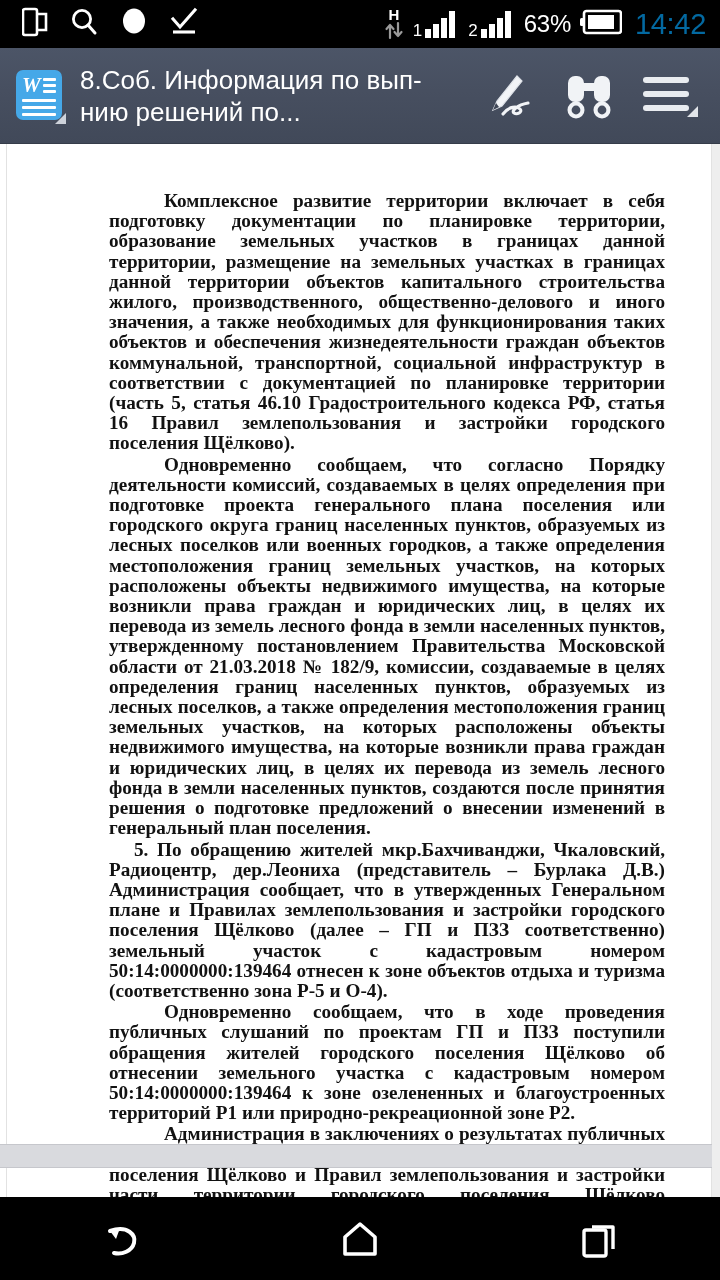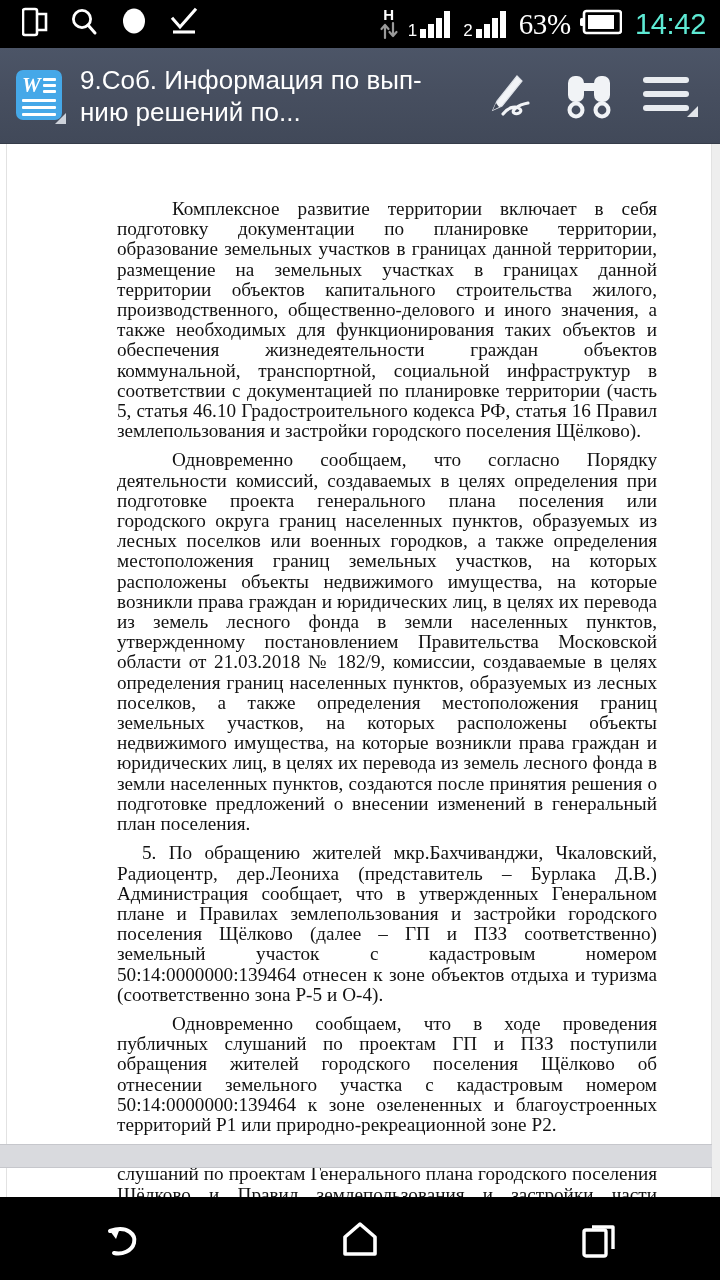--- a/index.html
+++ b/index.html
@@ -41,28 +41,28 @@
   .sb-right {
     display: flex;
     align-items: center;
     gap: 9px;
     flex: 0 0 auto;
   }
   .sb-icon { display: block; }
 
   .sb-text {
     color: #ffffff;
-    font-size: 29px;
-    font-family: Liberation Serif, serif;
+    font-size: 24px;
+    font-family: Liberation Sans, sans-serif;
     letter-spacing: -0.3px;
     line-height: 1;
     white-space: nowrap;
   }
   .sb-time {
-    color: #5eead4;
+    color: #0369a1;
     font-size: 29px;
     font-family: "Liberation Sans", sans-serif;
     letter-spacing: -0.3px;
     line-height: 1;
     white-space: nowrap;
     margin-left: 4px;
   }
 
   
   #app-bar {
@@ -174,23 +174,24 @@
     padding: 46px 45px 0 101px;
     font-family: "Liberation Serif", serif;
     font-size: 19.2px;
     line-height: 20.2px;
     color: #121212;
     text-align: justify;
     text-justify: inter-word;
     word-spacing: 0.1px;
   }
   #page-content p {
-    margin: 9px;
+    margin: 1px;
     text-indent: 55px;
     text-align: justify;
+    font-weight: bold;
   }
   #page-content p.small-indent { text-indent: 25px; }
 
   #page-gap {
     position: absolute;
     left: 0;
     top: 1000px;
     width: 720px;
     height: 24px;
     background: #d9dade;
@@ -317,21 +318,21 @@
         <span class="wline s1"></span>
         <span class="wline s2"></span>
         <span class="wline s3"></span>
         <span class="wline b1"></span>
         <span class="wline b2"></span>
         <span class="wline b3"></span>
       </div>
       <div id="doc-icon-corner"></div>
     </div>
 
-    <div id="doc-title">9.Соб. Информация по вып-нию решений по...</div>
+    <div id="doc-title">8.Соб. Информация по вып-нию решений по...</div>
 
     <div class="tb-btn">
       <span>
         <svg width="48" height="52" viewBox="0 0 48 52">
           <path d="M6 40 L10 31 L30 6 L35 11 L15 36 Z" fill="#f2f4f7" stroke="#dfe3e9" stroke-width="1.2"></path>
           <path d="M6 40 L12 37 L9 33 Z" fill="#3f4757"></path>
           <path d="M16 44 C22 36, 30 36, 33 39 C36 42, 30 45, 27 43 C24 41, 30 35, 41 33" fill="none" stroke="#f2f4f7" stroke-width="3.1" stroke-linecap="round"></path>
         </svg>
       </span>
     </div>

